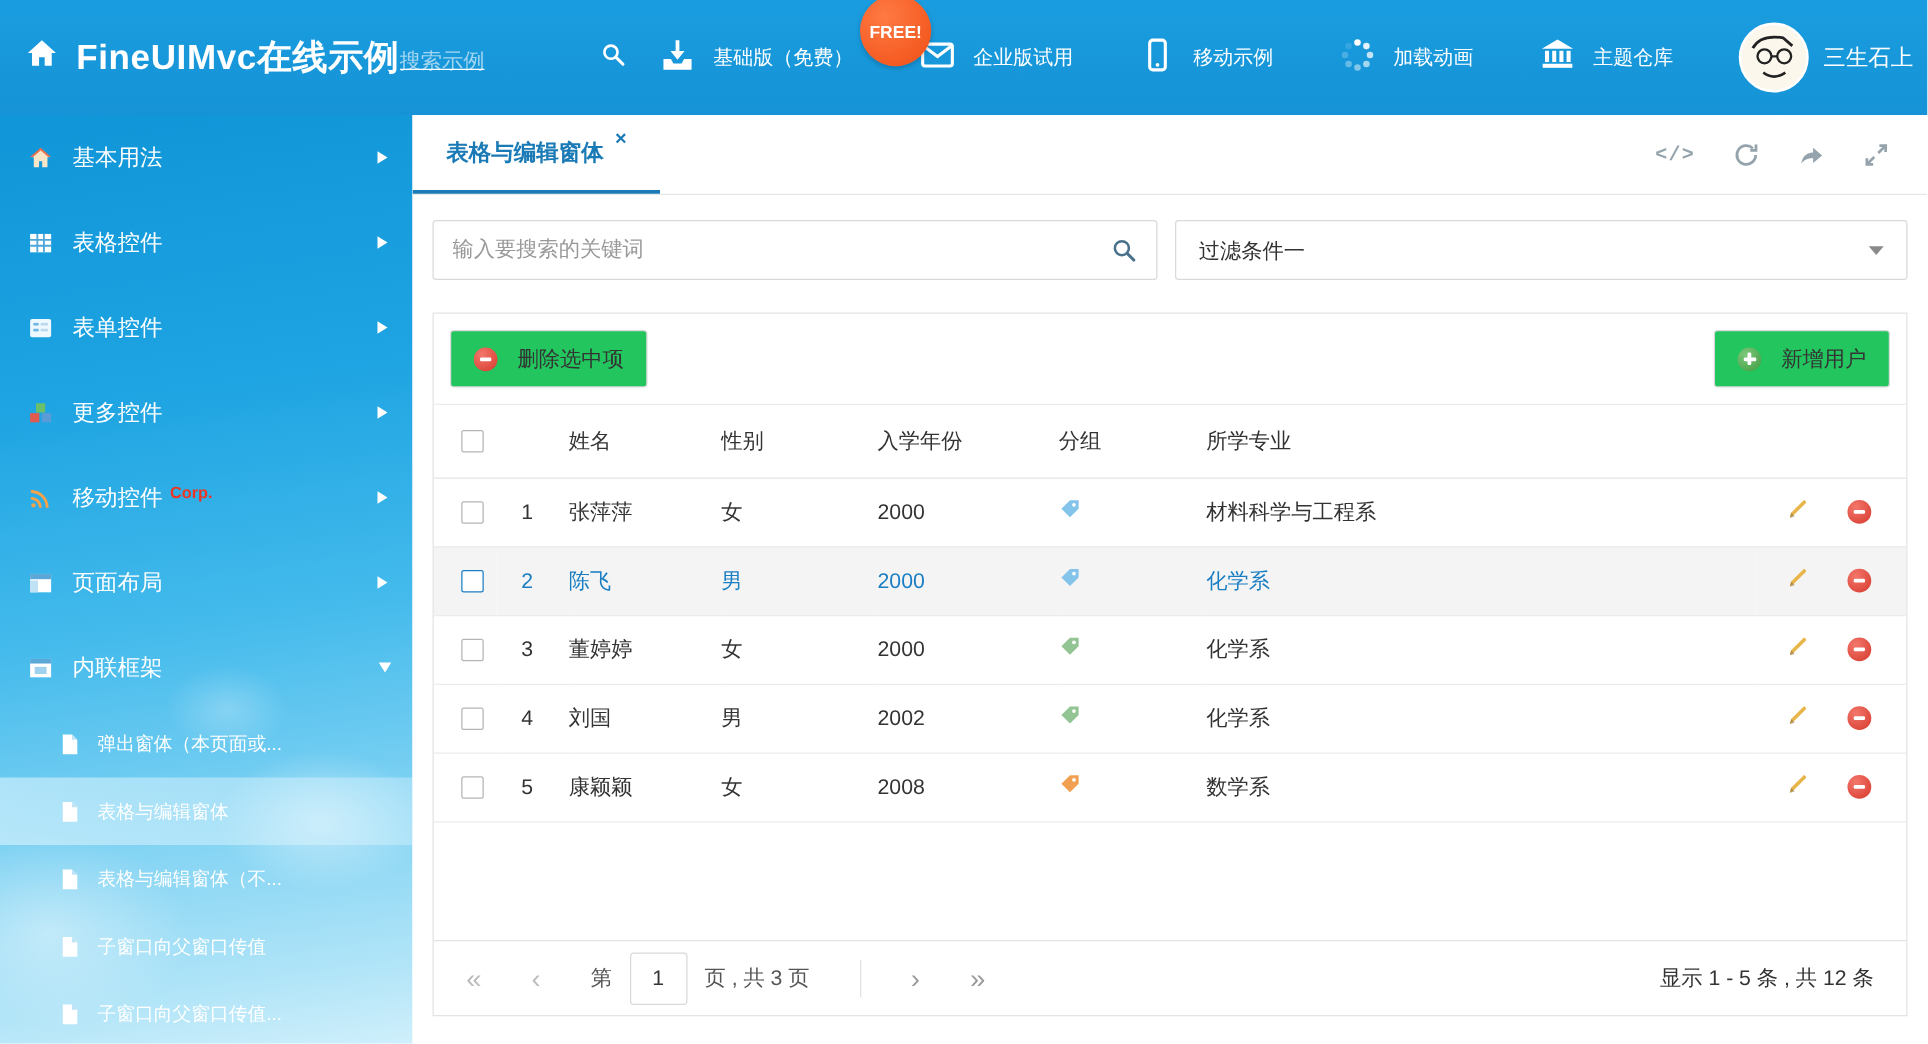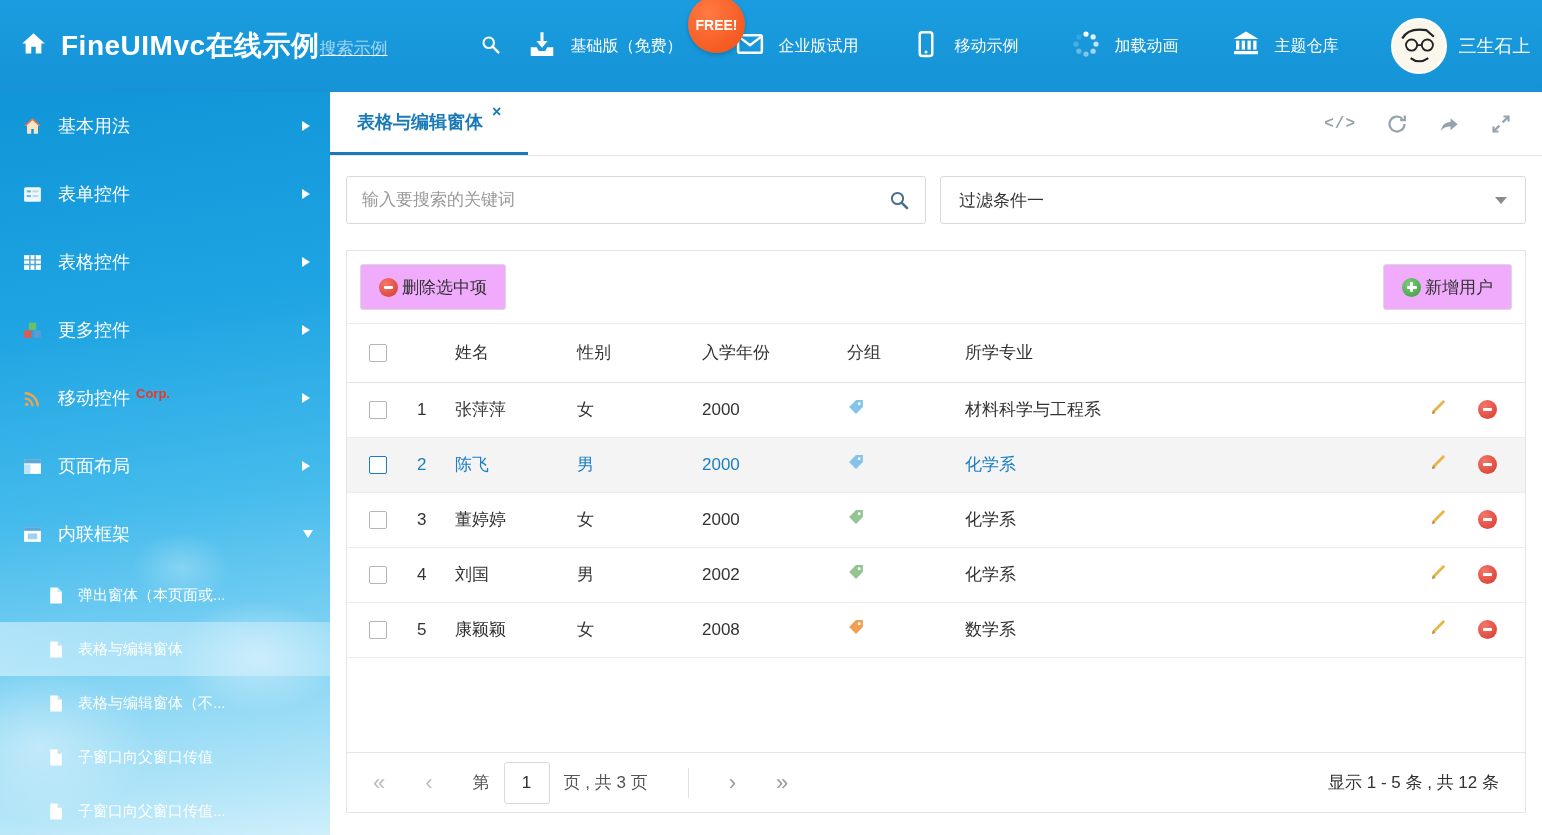--- a/index.html
+++ b/index.html
@@ -63,21 +63,21 @@
   .search-box { flex:1; height:48px; border:1px solid #d9d9d9; border-radius:3px; display:flex; align-items:center; padding:0 15px; }
   .search-box input { flex:1; border:none; outline:none; font-size:17px; color:#555; font-family:inherit; }
   .search-box input::placeholder { color:#999; }
   .search-box .mag { cursor:pointer; display:flex; }
   .search-box .mag svg { width:22px; height:22px; }
   .dropdown { flex:1; height:48px; border:1px solid #d9d9d9; border-radius:3px; display:flex; align-items:center; padding:0 18px; font-size:17px; color:#333; cursor:pointer; }
   .dropdown .caret { margin-left:auto; width:0; height:0; border-left:6px solid transparent; border-right:6px solid transparent; border-top:7px solid #8a8a8a; }
 
   .panel { flex:1; margin:12px 16px 22px; border:1px solid #e4e4e4; display:flex; flex-direction:column; overflow:hidden; }
   .toolbar { display:flex; justify-content:space-between; padding:13px; border-bottom:1px solid #ededed; flex:none; }
-  .btn { display:inline-flex; align-items:center; gap:4px; height:46px; padding:0 18px; border:1px solid #d9d9d9; border-radius:3px; background:#f0abfc; font-size:17px; color:#333; cursor:pointer; font-family:Liberation Serif, serif; }
+  .btn { display:inline-flex; align-items:center; gap:16px; height:46px; padding:0 18px; border:1px solid #d9d9d9; border-radius:3px; background:#22c55e; font-size:17px; color:#333; cursor:pointer; font-family:Liberation Serif, serif; }
 
   .ic-circle { width:19px; height:19px; border-radius:50%; position:relative; display:inline-block; flex:none; }
   .ic-red { background:radial-gradient(circle at 35% 30%, #f3776b, #d6382c); }
   .ic-red::after { content:""; position:absolute; left:5px; top:8px; width:9px; height:3px; background:#fff; border-radius:1px; }
   .ic-green { background:radial-gradient(circle at 35% 30%, #7cc97c, #3f9b3f); }
   .ic-green::before { content:""; position:absolute; left:8px; top:4.5px; width:3px; height:10px; background:#fff; border-radius:1px; }
   .ic-green::after { content:""; position:absolute; left:4.5px; top:8px; width:10px; height:3px; background:#fff; border-radius:1px; }
 
   .table-wrap { flex:1; overflow:hidden; }
   table { width:100%; border-collapse:collapse; font-size:17px; table-layout:fixed; }
@@ -211,35 +211,35 @@
     <div class="side-item">
       <span class="mi"><svg viewBox="0 0 20 20">
             <path d="M10 3 3 9.4h1.8V17h4v-4.6h2.4V17h4V9.4H17Z" fill="#f8e6c8"></path>
             <path d="M10 2 2 9.2h2.2L10 4.1l5.8 5.1H18Z" fill="#e8714f"></path>
           </svg></span>
       <span>基本用法</span>
       <span class="chev-r"></span>
     </div>
     <div class="side-item">
       <span class="mi"><svg viewBox="0 0 20 20">
+            <rect x="2" y="3" width="16" height="14" fill="#fff"></rect>
+            <path d="M2 7.5h16M2 12h16M7.5 3v14M12.5 3v14" stroke="#4da7d9" stroke-width="1.4"></path>
+          </svg></span>
+      <span>表格控件</span>
+      <span class="chev-r"></span>
+    </div>
+    <div class="side-item">
+      <span class="mi"><svg viewBox="0 0 20 20">
             <rect x="2" y="3" width="16" height="14" rx="1.5" fill="#eef8ff"></rect>
             <rect x="4.5" y="6" width="4" height="2" fill="#6db5e3"></rect>
             <rect x="10" y="6" width="5.5" height="2" fill="#b9d9ee"></rect>
             <rect x="4.5" y="10.5" width="4" height="2" fill="#6db5e3"></rect>
             <rect x="10" y="10.5" width="5.5" height="2" fill="#b9d9ee"></rect>
           </svg></span>
       <span>表单控件</span>
-      <span class="chev-r"></span>
-    </div>
-    <div class="side-item">
-      <span class="mi"><svg viewBox="0 0 20 20">
-            <rect x="2" y="3" width="16" height="14" fill="#fff"></rect>
-            <path d="M2 7.5h16M2 12h16M7.5 3v14M12.5 3v14" stroke="#4da7d9" stroke-width="1.4"></path>
-          </svg></span>
-      <span>表格控件</span>
       <span class="chev-r"></span>
     </div>
     <div class="side-item">
       <span class="mi"><svg viewBox="0 0 20 20">
             <rect x="2" y="10" width="7" height="7" fill="#e05a4e"></rect>
             <rect x="11" y="10" width="7" height="7" fill="#5a9bd8"></rect>
             <rect x="6.5" y="2.5" width="7" height="7" fill="#6abf6a"></rect>
           </svg></span>
       <span>更多控件</span>
       <span class="chev-r"></span>

